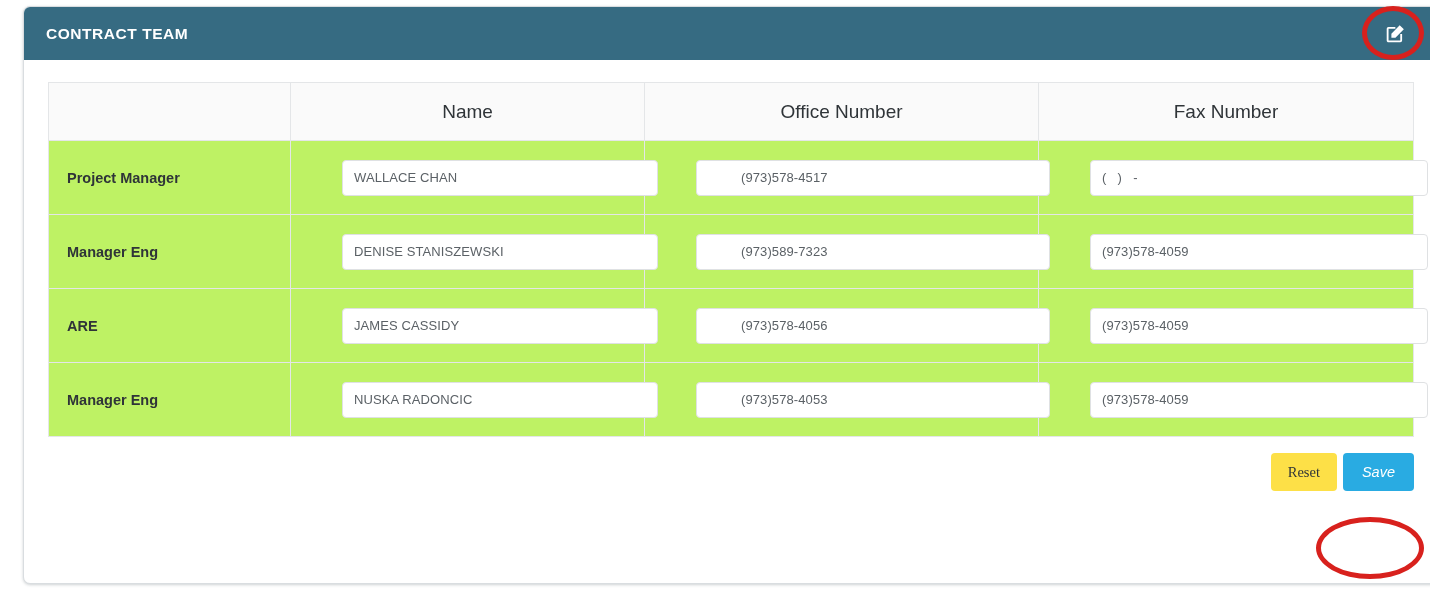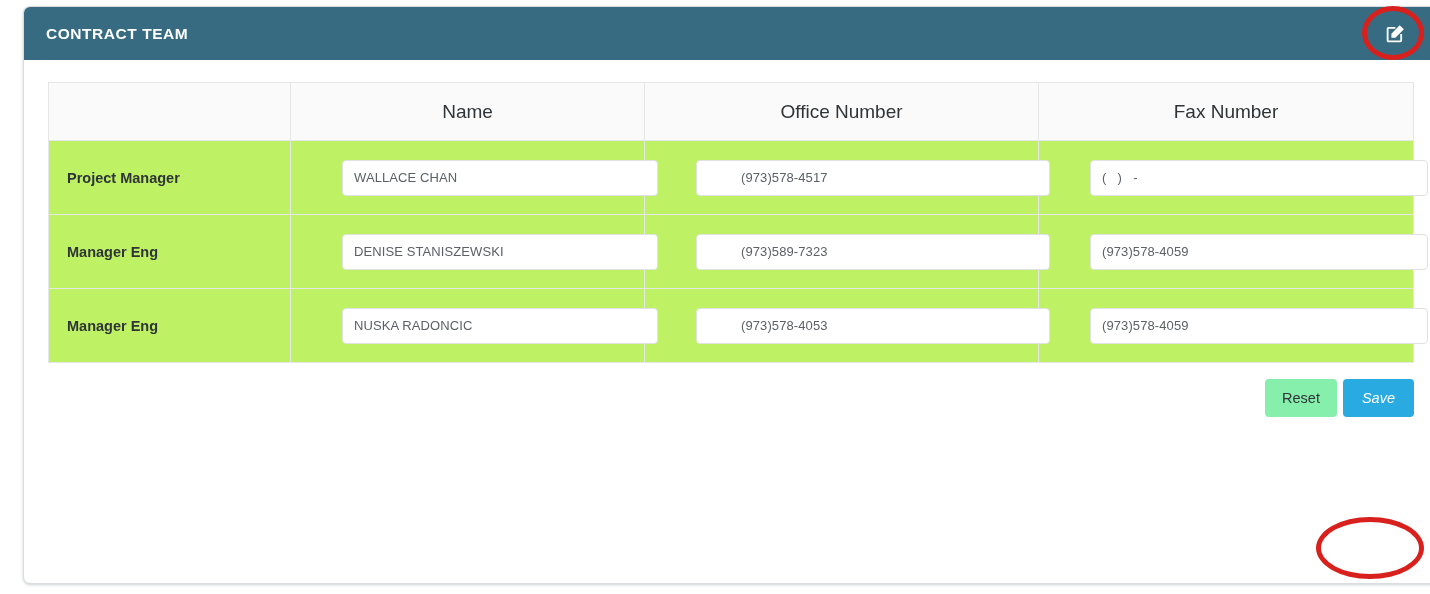--- a/index.html
+++ b/index.html
@@ -139,22 +139,23 @@
     font-family: "Liberation Sans", sans-serif;
     font-size: 14.5px;
     border: none;
     border-radius: 4px;
     height: 38px;
     padding: 0 17px;
     cursor: pointer;
     line-height: 38px;
   }
   .btn-reset {
-    background: #86efac;
+    background: #fde047;
     color: #2f3438;
+    font-family: Liberation Serif, serif;
   }
   .btn-save {
     background: #29abe2;
     color: #ffffff;
     padding: 0 19px;
     font-style: italic;
   }
 
   
   .annot {
@@ -230,20 +231,32 @@
               <input class="field" type="text" value="DENISE STANISZEWSKI" style="">
             </td>
             <td class="off-cell">
               <input class="field" type="text" value="(973)589-7323" style="">
             </td>
             <td class="fax-cell">
               <input class="field" type="text" value="(973)578-4059" style="">
             </td>
           </tr>
 
+          <tr>
+            <td class="role-cell">ARE</td>
+            <td class="name-cell">
+              <input class="field" type="text" value="JAMES CASSIDY" style="">
+            </td>
+            <td class="off-cell">
+              <input class="field" type="text" value="(973)578-4056" style="">
+            </td>
+            <td class="fax-cell">
+              <input class="field" type="text" value="(973)578-4059" style="">
+            </td>
+          </tr>
 
           <tr>
             <td class="role-cell">Manager Eng</td>
             <td class="name-cell">
               <input class="field" type="text" value="NUSKA RADONCIC" style="">
             </td>
             <td class="off-cell">
               <input class="field" type="text" value="(973)578-4053" style="">
             </td>
             <td class="fax-cell">

